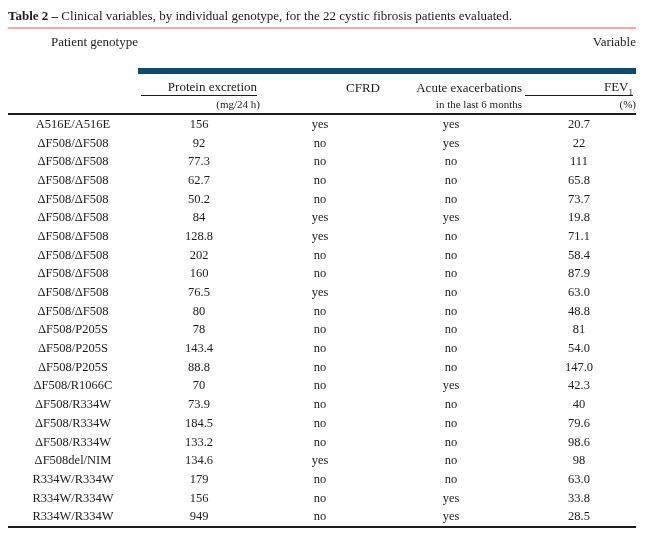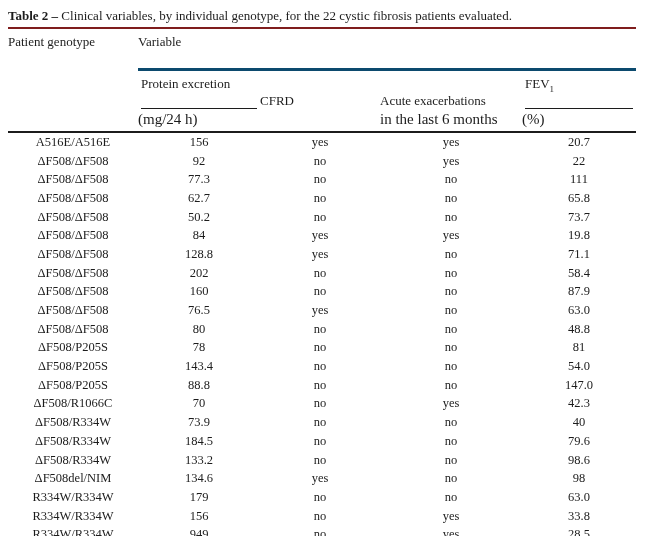--- a/index.html
+++ b/index.html
@@ -18,68 +18,68 @@
     box-sizing: border-box;
     width: 645px;
     height: 536px;
     padding: 0 9px 0 8px;
   }
   .title-block {
     padding-top: 8px;
     padding-bottom: 3px;
     font-size: 13px;
     line-height: 16px;
-    border-bottom: 2px solid #7f1d1d;
+    border-bottom: 2px solid #fca5a5;
     white-space: nowrap;
   }
   .title-block .bold { font-weight: bold; }
 
   table.data-table {
     width: 628px;
     border-collapse: collapse;
     table-layout: fixed;
     border-bottom: 2px solid #1c1c1c;
   }
   col.c1 { width: 130px; }
   col.c2 { width: 122px; }
   col.c3 { width: 120px; }
   col.c4 { width: 142px; }
   col.c5 { width: 114px; }
 
   th {
     font-weight: normal;
     font-size: 13px;
-    text-align: left;
+    text-align: right;
     padding: 0;
     vertical-align: bottom;
     font-family: Liberation Serif, serif;
   }
   th.col1head {
     vertical-align: top;
     padding-top: 5px;
   }
   th.varhead {
-    border-bottom: 3px solid #0c4a6e;
+    border-bottom: 6px solid #0c4a6e;
     padding-top: 5px;
     padding-bottom: 18px;
     vertical-align: top;
   }
   tr.subhead th { padding-top: 5px; }
   .ul {
     display: block;
     margin: 0 3px;
-    padding-bottom: 16px;
+    padding-bottom: 0;
     border-bottom: 1px solid #1c1c1c;
   }
   .ul sub {
     font-size: 9px;
     line-height: 0;
   }
   tr.subhead2 th {
-    font-size: 15px;
+    font-size: 11px;
     padding-top: 2px;
     padding-bottom: 3px;
     border-bottom: 2px solid #1c1c1c;
   }
   thead th[rowspan] { border-bottom: 2px solid #1c1c1c; }
 
   tbody td {
     height: 18.7px;
     font-size: 12.5px;
     text-align: center;

